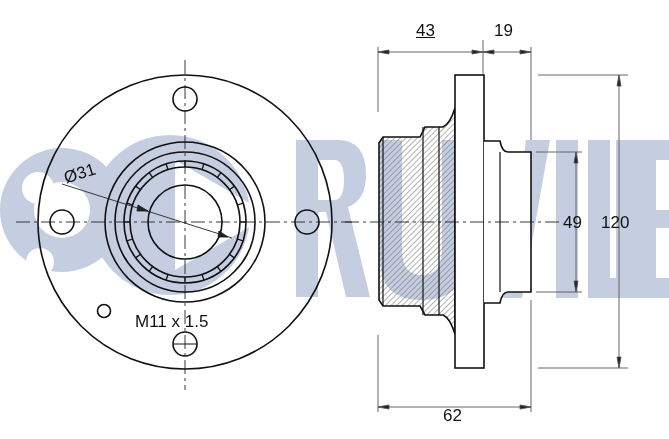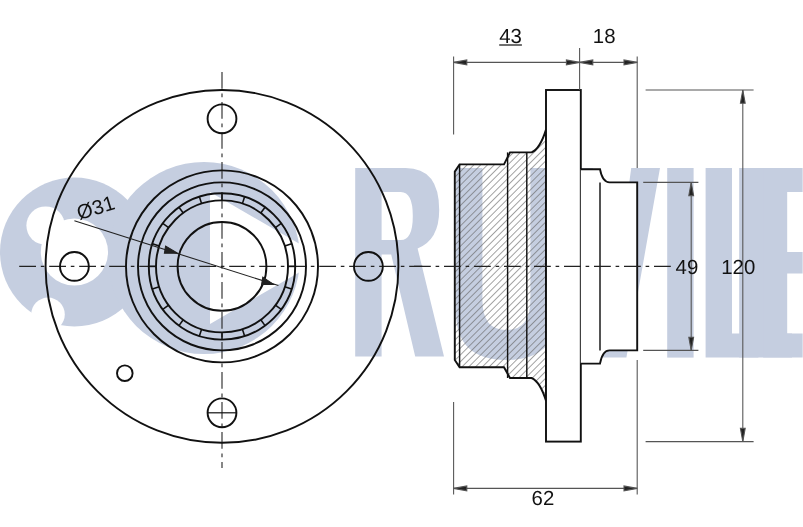--- a/index.html
+++ b/index.html
@@ -134,19 +134,20 @@
 
       <line x1="538" y1="75" x2="628" y2="75"></line>
       <line x1="538" y1="368" x2="628" y2="368"></line>
       <line x1="619" y1="75" x2="619" y2="368"></line>
       <polygon points="619,75 617,86 621,86"></polygon>
       <polygon points="619,368 617,357 621,357"></polygon>
     </g>
   </svg>
 
   <div class="dim-label" style="left:416px;top:22px;text-decoration:underline;">43</div>
-  <div class="dim-label" style="left:494px;top:22px;">18</div>
+  <div class="dim-label" style="left:494px;top:22px;">19</div>
   <div class="dim-label" style="left:443px;top:407px;">62</div>
   <div class="dim-label" style="left:563px;top:214px;background:#ffffff00;">49</div>
   <div class="dim-label" style="left:601px;top:214px;text-align:center;">120</div>
   <div class="dim-label" style="left:62px;top:170px;transform:rotate(-17deg);transform-origin:left top;">Ø31</div>
+  <div class="dim-label" style="left:135px;top:313px;">M11 x 1.5</div>
 
 </div>
 
 </body></html>

